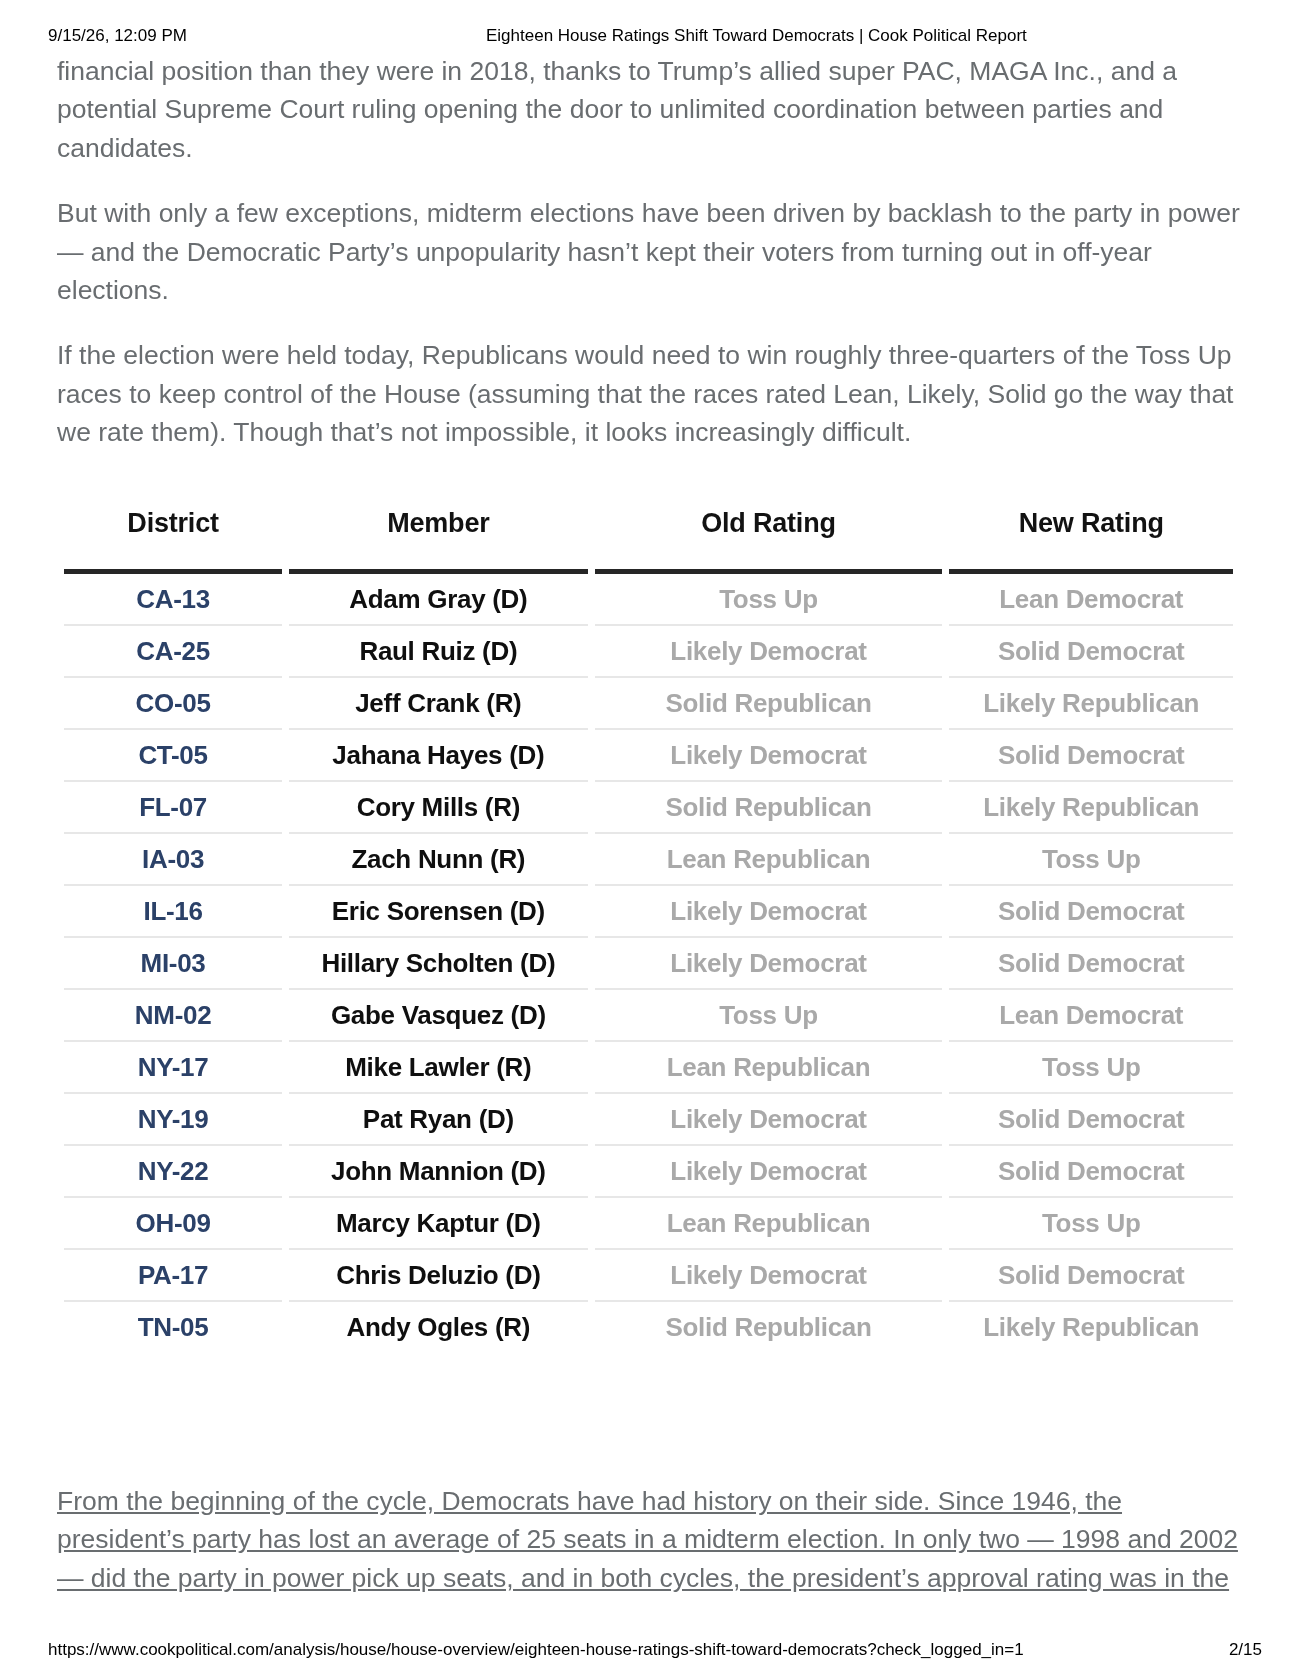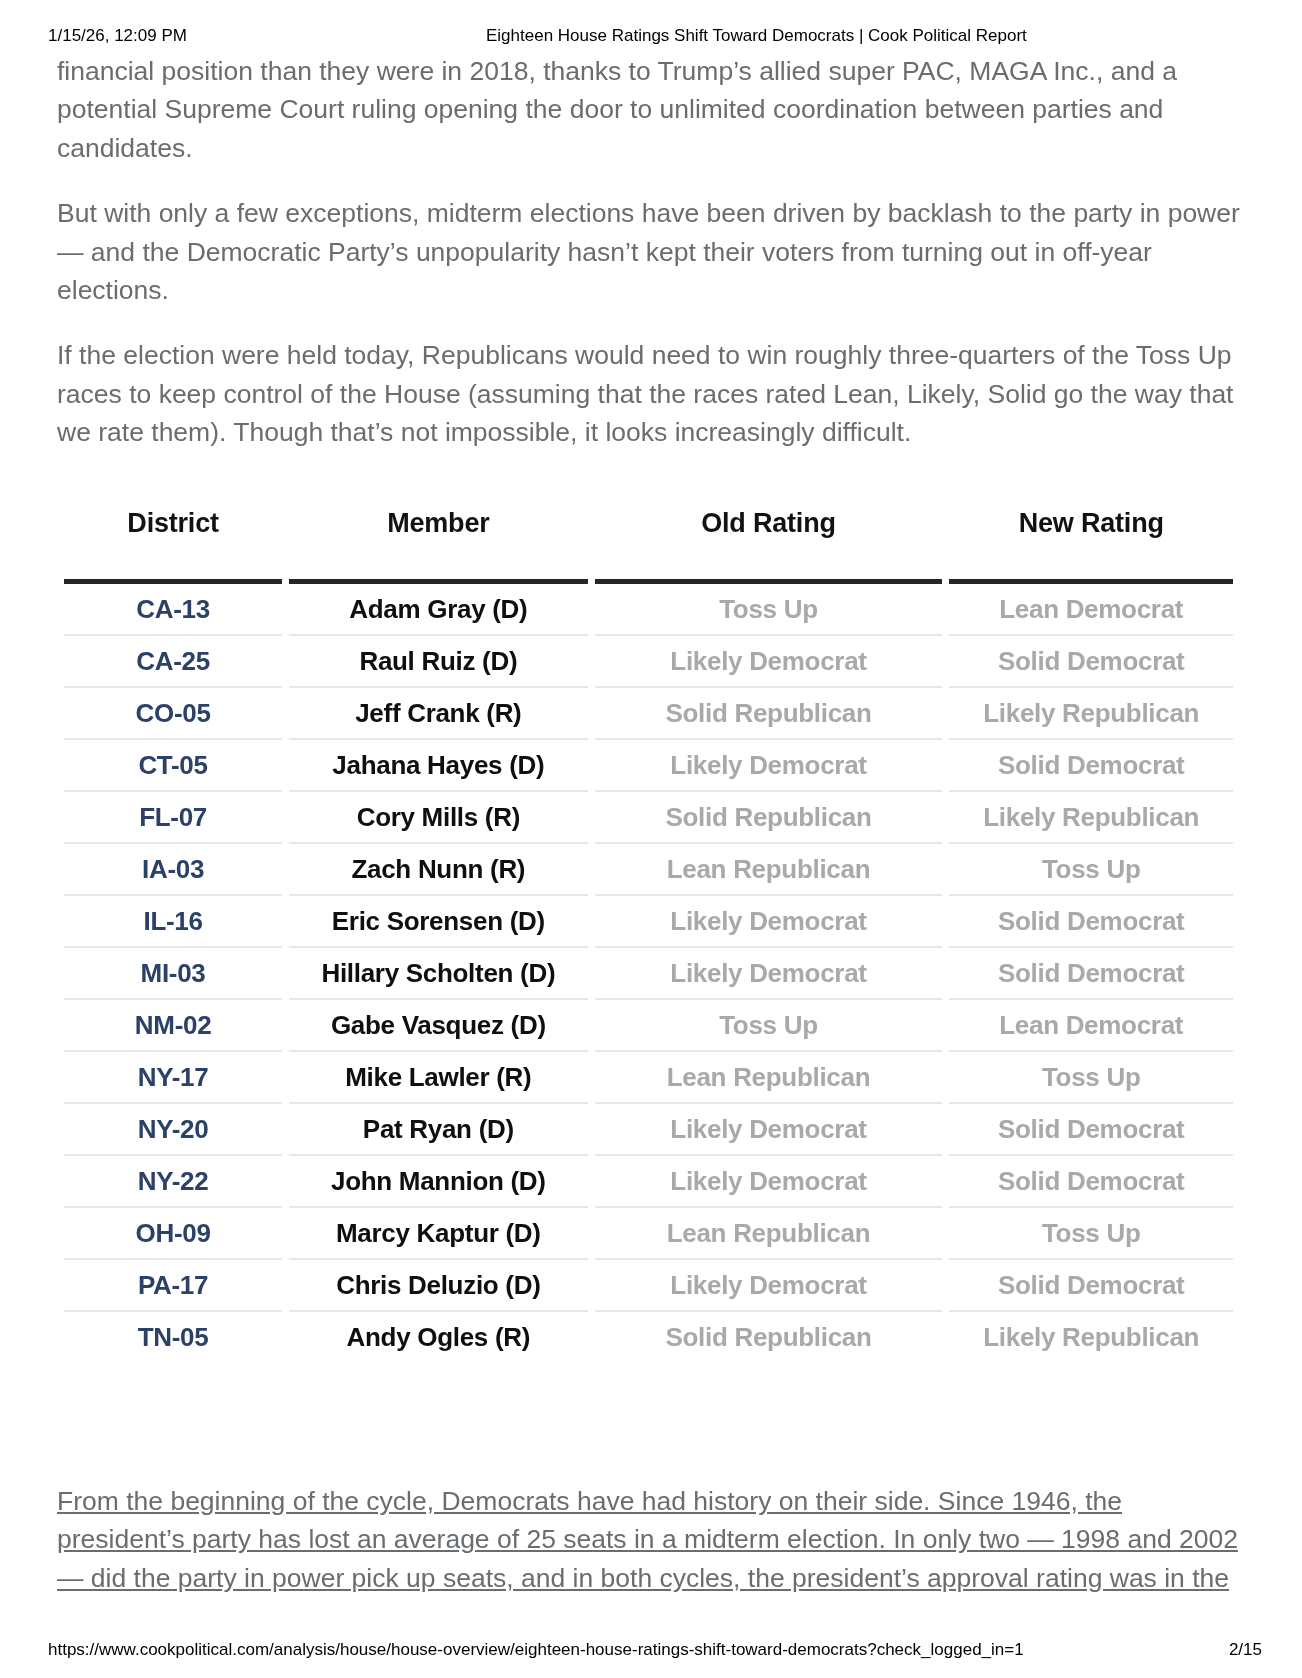--- a/index.html
+++ b/index.html
@@ -43,37 +43,37 @@
 
   
   .table-wrap{position:absolute;left:57px;top:492px;width:1183px;}
   table.ratings{width:100%;border-collapse:separate;border-spacing:7px 0;table-layout:fixed;}
   table.ratings col.c-district{width:19%;}
   table.ratings col.c-member{width:26%;}
   table.ratings col.c-old{width:30.3%;}
   table.ratings col.c-new{width:24.7%;}
   table.ratings th{
     font-size:27px;font-weight:700;color:var(--ink);text-align:center;
-    padding:16px 0 40px 0;border-bottom:5px solid var(--rule);letter-spacing:-0.2px;
+    padding:16px 0 30px 0;border-bottom:5px solid var(--rule);letter-spacing:-0.2px;
   }
   table.ratings td{
     height:48px;font-size:26px;font-weight:700;text-align:center;
     border-bottom:2px solid var(--sep);letter-spacing:-0.3px;vertical-align:middle;
   }
   table.ratings tbody tr:last-child td{border-bottom:none;}
   td.district{color:var(--navy);}
   td.member{color:#0f0f0f;}
   td.old-rating,td.new-rating{color:var(--rating-gray);}
 </style>
 </head>
 <body>
 
 <div class="page">
 
-  <div class="print-chrome ph-date">1/15/26, 12:09 PM</div>
+  <div class="print-chrome ph-date">9/15/26, 12:09 PM</div>
   <div class="print-chrome ph-title">Eighteen House Ratings Shift Toward Democrats | Cook Political Report</div>
 
   <div class="article">
     <p>financial position than they were in 2018, thanks to Trump’s allied super PAC, MAGA Inc., and a
 potential Supreme Court ruling opening the door to unlimited coordination between parties and
 candidates.</p>
     <p>But with only a few exceptions, midterm elections have been driven by backlash to the party in power
 — and the Democratic Party’s unpopularity hasn’t kept their voters from turning out in off-year
 elections.</p>
     <p>If the election were held today, Republicans would need to win roughly three-quarters of the Toss Up
@@ -152,21 +152,21 @@
             <td class="old-rating">Toss Up</td>
             <td class="new-rating">Lean Democrat</td>
           </tr>
           <tr>
             <td class="district">NY-17</td>
             <td class="member">Mike Lawler (R)</td>
             <td class="old-rating">Lean Republican</td>
             <td class="new-rating">Toss Up</td>
           </tr>
           <tr>
-            <td class="district">NY-20</td>
+            <td class="district">NY-19</td>
             <td class="member">Pat Ryan (D)</td>
             <td class="old-rating">Likely Democrat</td>
             <td class="new-rating">Solid Democrat</td>
           </tr>
           <tr>
             <td class="district">NY-22</td>
             <td class="member">John Mannion (D)</td>
             <td class="old-rating">Likely Democrat</td>
             <td class="new-rating">Solid Democrat</td>
           </tr>

